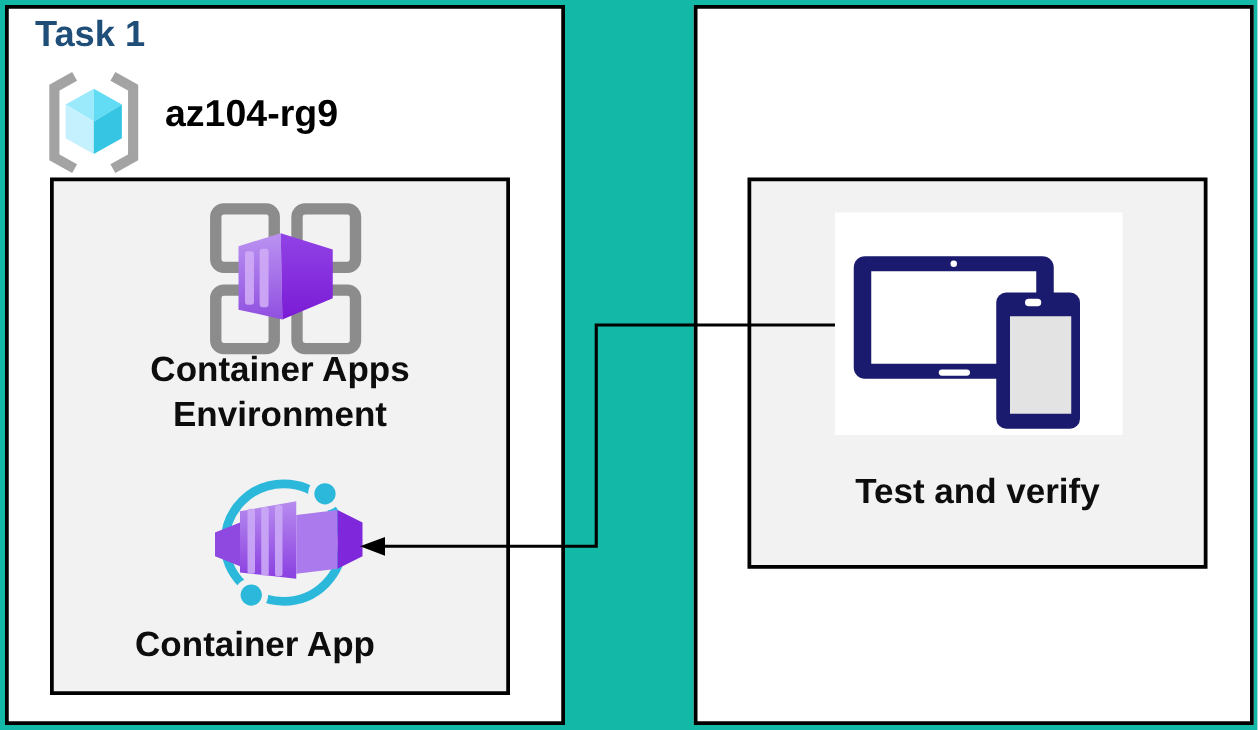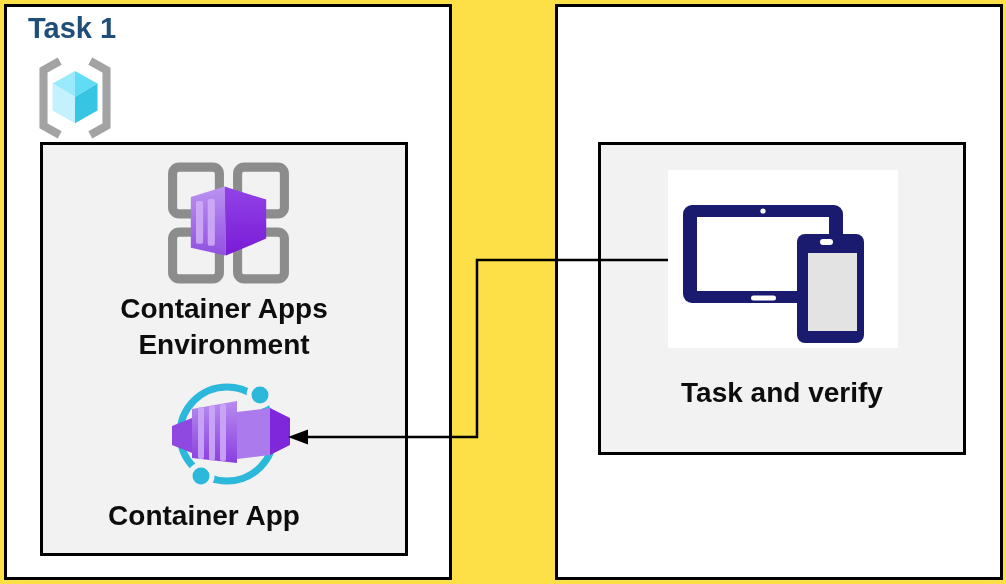--- a/index.html
+++ b/index.html
@@ -1,17 +1,17 @@
 <!DOCTYPE html>
 <html><head>
 <meta charset="utf-8">
 <style>
   html,body{margin:0;padding:0;background:#ffffff;}
   body{font-family:"Liberation Sans","DejaVu Sans",sans-serif;}
-  .canvas{position:relative;width:1006px;height:584px;background:#fde047;overflow:hidden;}
+  .canvas{position:relative;width:1006px;height:584px;background:#14b8a6;overflow:hidden;}
 
   .task-box{position:absolute;background:#ffffff;border:3px solid #000;box-sizing:border-box;}
   .task-box.t1{left:4px;top:4px;width:448px;height:576px;}
   .task-box.t2{left:555px;top:4px;width:448px;height:576px;}
 
   .task-title{position:absolute;margin:0;font-size:29px;font-weight:bold;color:#1F4E79;letter-spacing:0;}
   .task-title.t1{left:28px;top:12px;}
   .task-title.t2{left:583px;top:12px;}
 
   .inner-box{position:absolute;background:#F2F2F2;border:3px solid #000;box-sizing:border-box;}
@@ -19,21 +19,21 @@
   .inner-box.t2{left:598px;top:142px;width:368px;height:313px;}
 
   .rg-header{position:absolute;left:30px;top:56px;width:380px;height:86px;}
   .rg-icon{position:absolute;left:0;top:0;width:90px;height:84px;}
   .rg-name{position:absolute;left:102px;top:19px;font-size:30px;font-weight:bold;color:#000;}
 
   .icon-cae{position:absolute;left:163px;top:158px;width:131px;height:130px;}
   .icon-app{position:absolute;left:170px;top:381px;width:122px;height:114px;}
 
   .item-label{position:absolute;font-size:28px;font-weight:bold;color:#0D0D0D;text-align:center;line-height:1.28;}
-  .label-cae{left:44px;top:291px;width:360px;}
+  .label-cae{left:44px;top:278px;width:360px;}
   .label-app{left:44px;top:498px;width:320px;}
   .label-test{left:602px;top:375px;width:360px;}
 
   .device-box{position:absolute;left:668px;top:170px;width:230px;height:178px;background:#ffffff;}
   .device-box svg{position:absolute;left:0;top:0;}
 
   .connector{position:absolute;left:0;top:0;width:1006px;height:584px;z-index:20;pointer-events:none;}
 </style>
 </head>
 <body>
@@ -48,20 +48,21 @@
 
   <div class="rg-header">
     <svg class="rg-icon" viewBox="0 0 100 92">
       <path d="M 33,5 L 15,15 L 15,77 L 33,87" fill="none" stroke="#A3A3A3" stroke-width="9"></path>
       <path d="M 67,5 L 85,15 L 85,77 L 67,87" fill="none" stroke="#A3A3A3" stroke-width="9"></path>
       <polygon points="50,16 50,45 25,30" fill="#9BEAFB"></polygon>
       <polygon points="50,16 75,30 50,45" fill="#62DCF5"></polygon>
       <polygon points="25,30 50,45 50,74 25,60" fill="#C4F1FD"></polygon>
       <polygon points="75,30 75,60 50,74 50,45" fill="#36C6E3"></polygon>
     </svg>
+    <span class="rg-name">az104-rg9</span>
   </div>
 
   <div class="inner-box t1"></div>
 
   <svg class="icon-cae" viewBox="0 0 100 100">
     <defs>
       <linearGradient id="gEnvF" x1="0" y1="0" x2="0" y2="1">
         <stop offset="0" stop-color="#BB93F1"></stop>
           <stop offset="1" stop-color="#9050E0"></stop>
       </linearGradient>
@@ -109,20 +110,20 @@
     <svg width="230" height="178" viewBox="0 0 230 178">
       <rect x="15" y="35" width="160" height="98" rx="9" fill="#1A1A6E"></rect>
       <rect x="29" y="47" width="132" height="74" fill="#ffffff"></rect>
       <circle cx="95" cy="41" r="2.6" fill="#ffffff"></circle>
       <rect x="83" y="125.5" width="25" height="5" rx="2.5" fill="#ffffff"></rect>
       <rect x="129" y="64" width="67" height="109" rx="8" fill="#1A1A6E"></rect>
       <rect x="140" y="83" width="49" height="78" fill="#E3E3E3"></rect>
       <rect x="152" y="69" width="13" height="6" rx="3" fill="#ffffff"></rect>
     </svg>
   </div>
-  <div class="item-label label-test">Task and verify</div>
+  <div class="item-label label-test">Test and verify</div>
 
   <svg class="connector" viewBox="0 0 1006 584">
     <path d="M 668,260 H 477 V 437 H 306" fill="none" stroke="#000000" stroke-width="2.5"></path>
     <polygon points="288,437 308,429.5 308,444.5" fill="#000000"></polygon>
   </svg>
 
 </div>
 
 </body></html>

